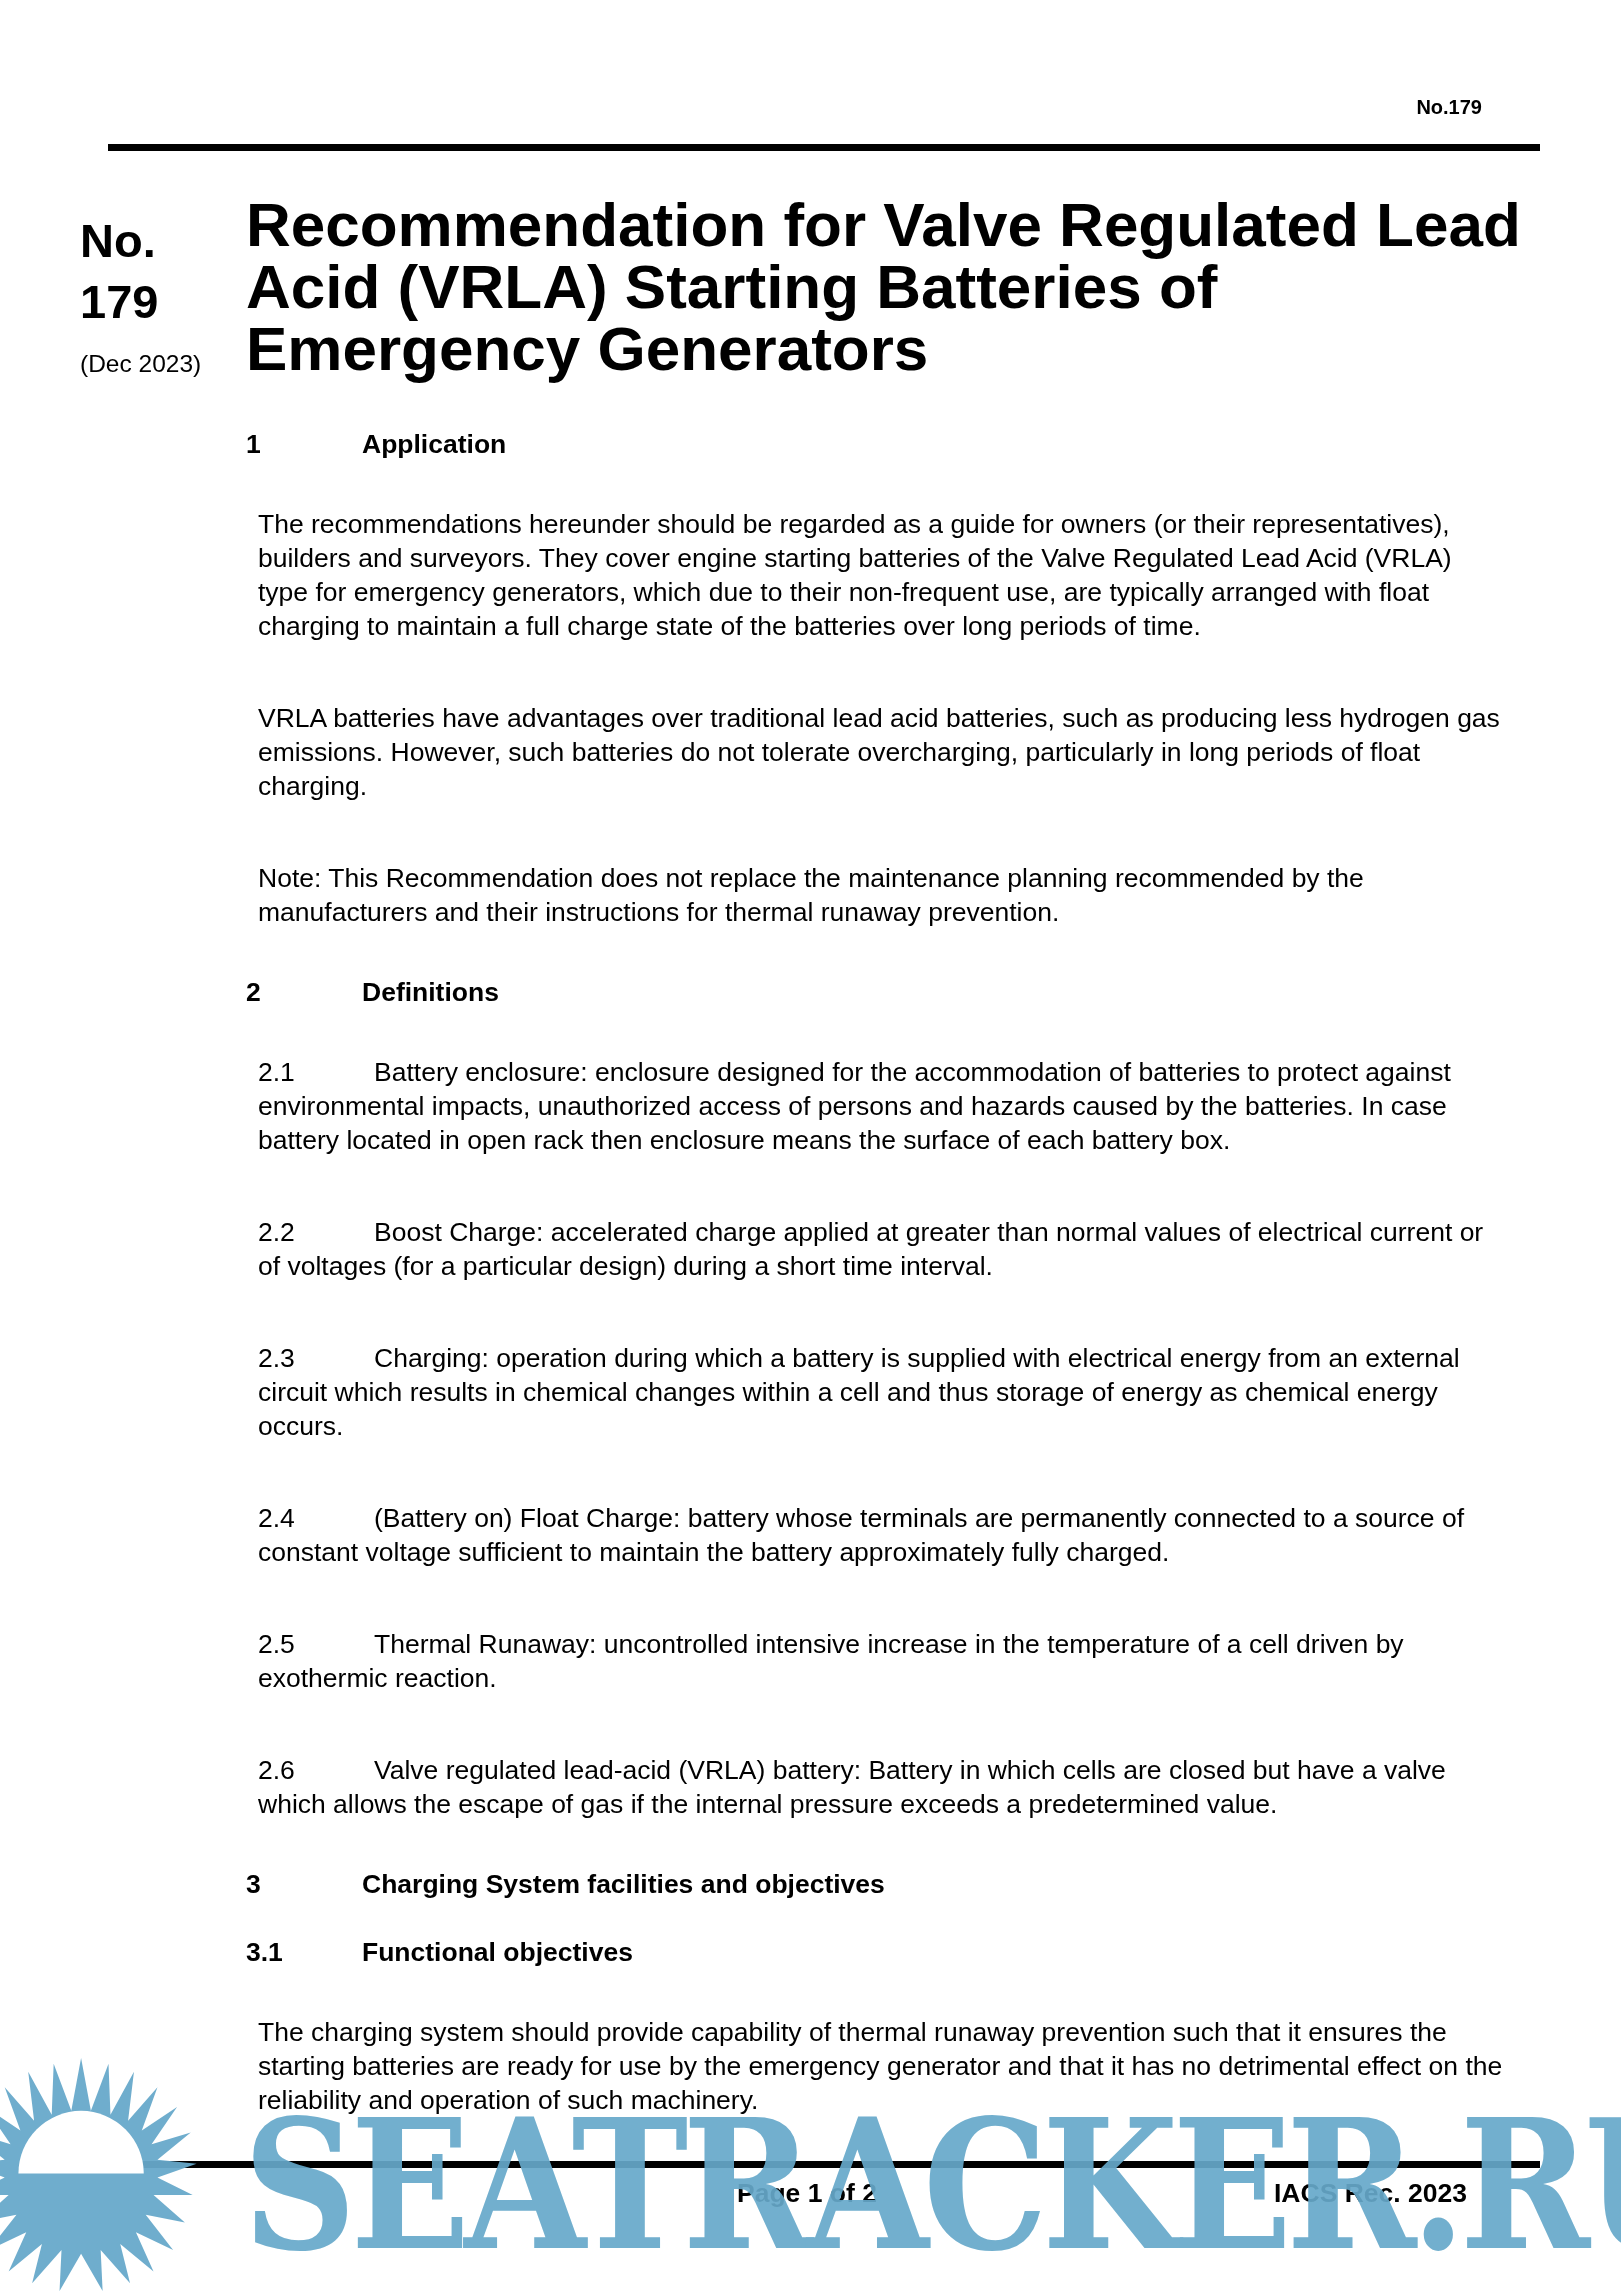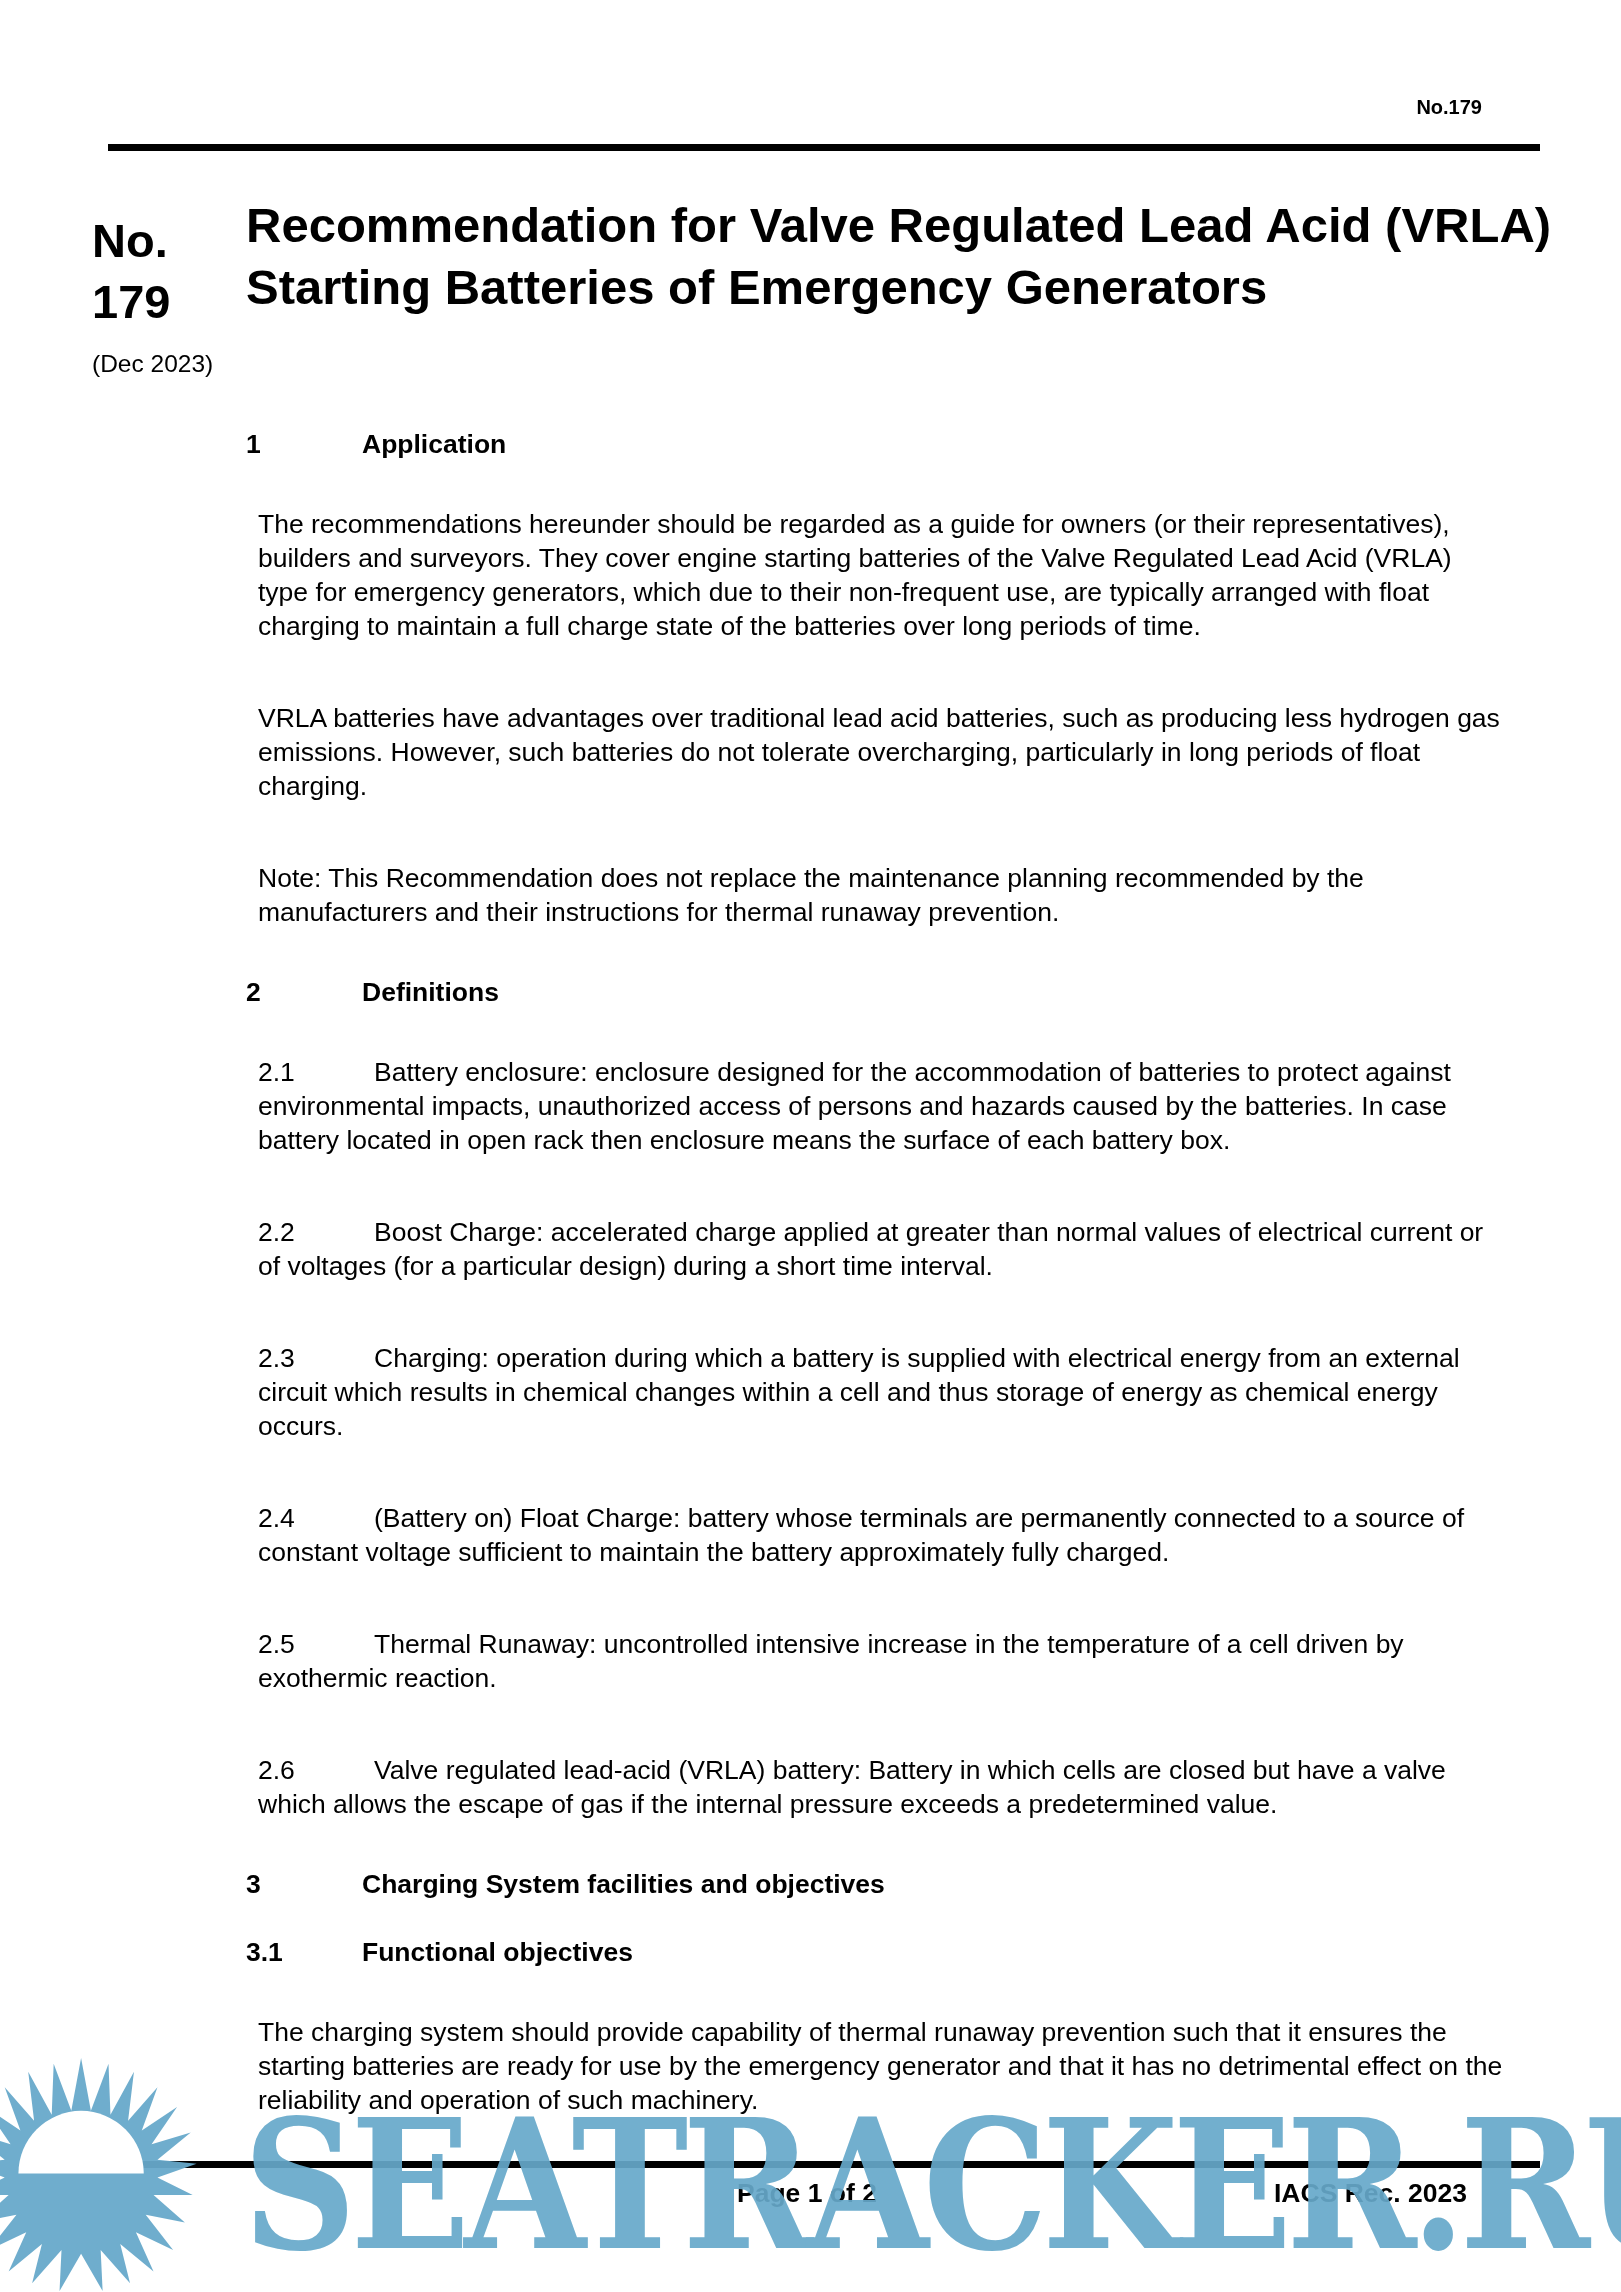--- a/index.html
+++ b/index.html
@@ -8,27 +8,27 @@
     font-family: "Liberation Sans", "DejaVu Sans", sans-serif; color: #000;
   }
   .header-no {
     position: absolute; top: 96px; right: 139px;
     font-size: 20px; font-weight: bold; letter-spacing: 0px;
   }
   .rule { position: absolute; left: 108px; width: 1432px; height: 6.9px; background: #000; }
   .rule.top { top: 144px; }
   .rule.bottom { top: 2161px; z-index: 1; }
 
-  .left-id { position: absolute; left: 92px; top: 210px; }
+  .left-id { position: absolute; left: 80px; top: 210px; }
   .left-id .no { font-size: 47px; font-weight: bold; line-height: 61px; display: block; }
   .left-id .date { font-size: 24.5px; line-height: 29px; display: block; margin-top: 17px; }
 
   .title {
     position: absolute; left: 246px; top: 194px; width: 1313px;
-    font-size: 49px; font-weight: bold; line-height: 62px; margin: 0;
+    font-size: 62px; font-weight: bold; line-height: 62px; margin: 0;
   }
 
   .content { position: absolute; left: 246px; top: 427px; width: 1274px; }
   .heading { font-size: 26.5px; font-weight: bold; line-height: 34px; display: flex; }
   .heading .num { width: 116px; flex: none; }
   .para { font-size: 26.5px; line-height: 34px; margin: 12px; }
   .para .pnum { display: inline-block; width: 116px; }
   .gap { height: 34px; }
 
   .footer-text { position: absolute; top: 2178px; font-size: 26.5px; font-weight: bold; z-index: 1; }

